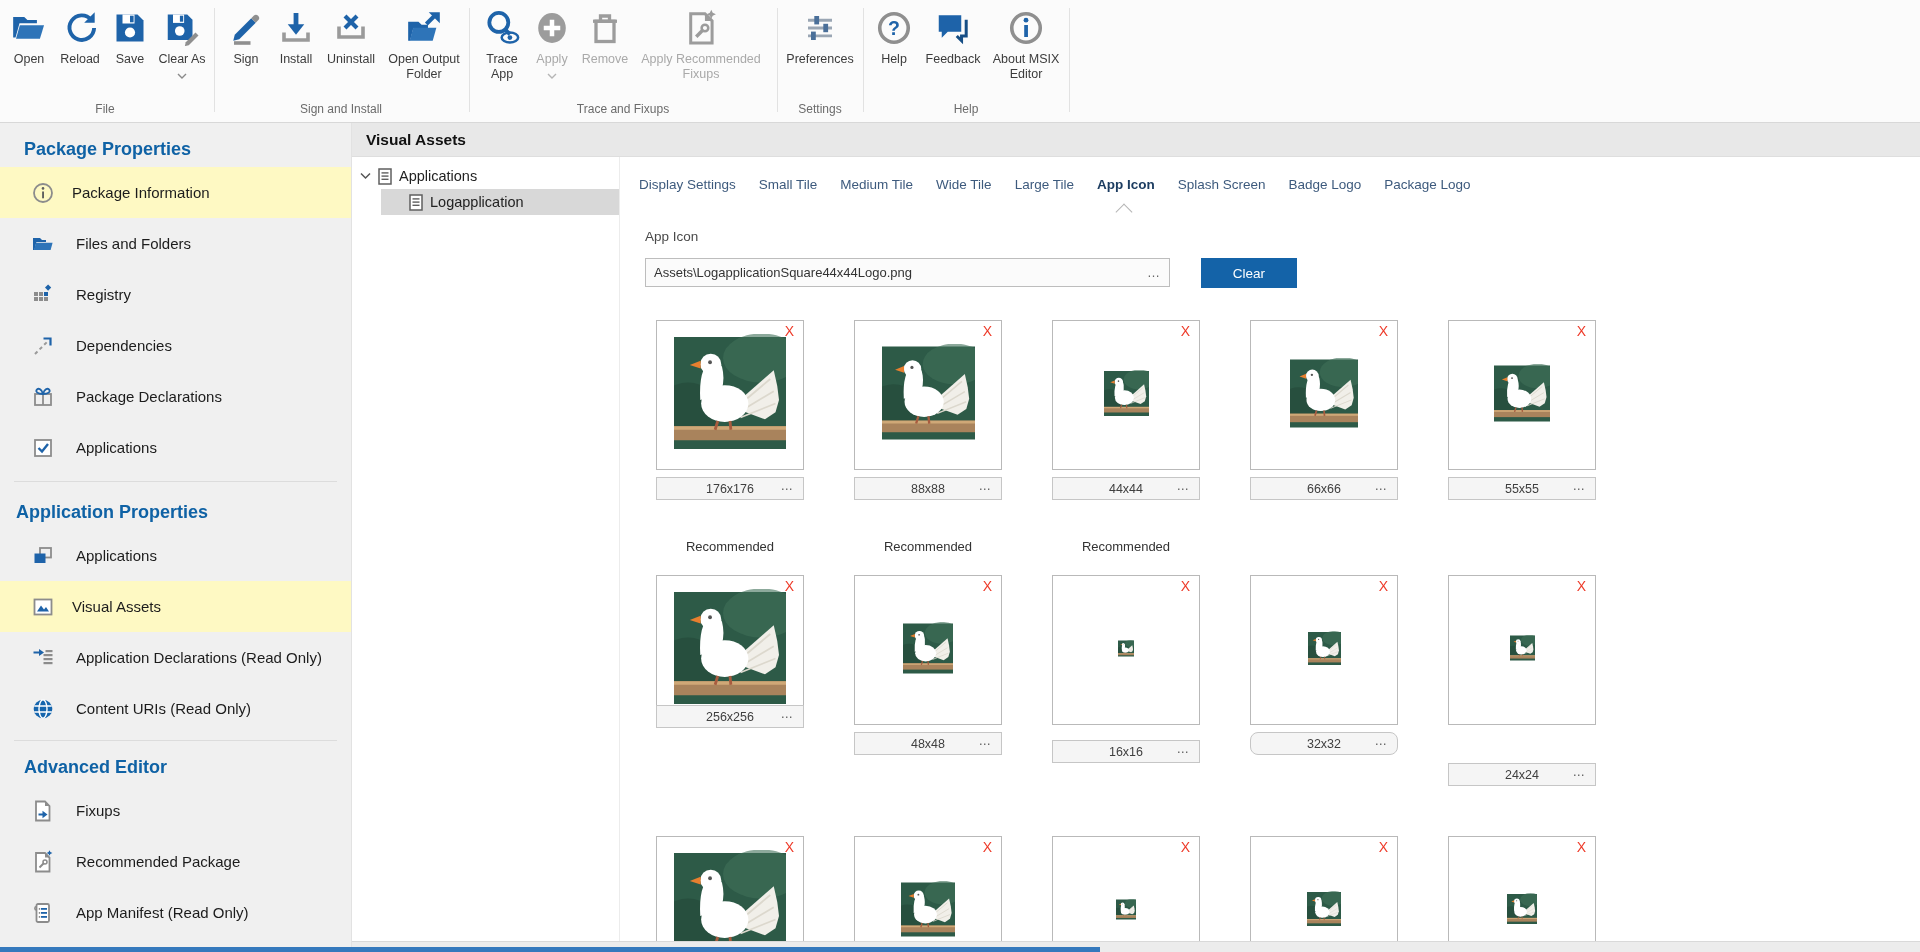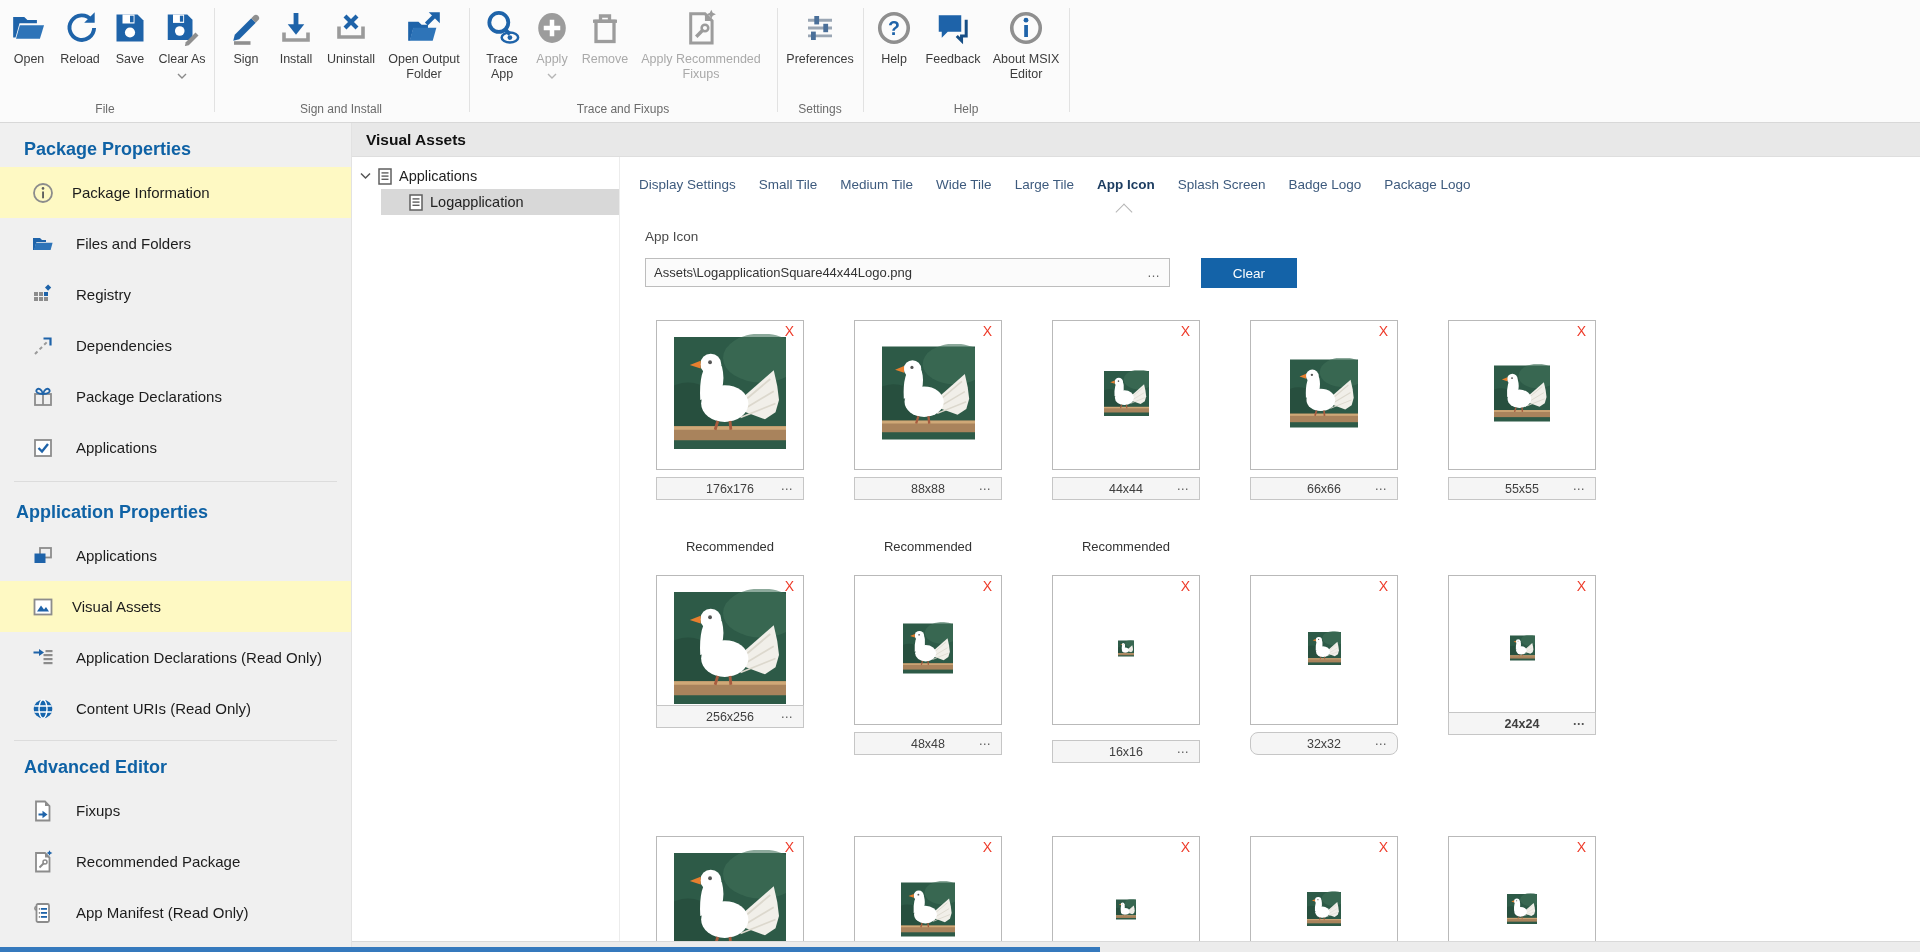--- a/index.html
+++ b/index.html
@@ -707,21 +707,21 @@
               <path d="M33 40L57 19l2 9 1 8-2 7-6 4z" fill="#f1efe9"></path>
               <path d="M36 40L55 24M37 43L57 31M38 46L58 38" stroke="#dcd8cd" stroke-width="1" fill="none"></path>
               <ellipse cx="29" cy="38" rx="13.5" ry="10.5" fill="#ffffff"></ellipse>
               <path d="M15 36Q14 18 21 13.5Q27 11.5 28 20Q29 27 26 33z" fill="#ffffff"></path>
               <circle cx="21" cy="15.5" r="6" fill="#ffffff"></circle>
               <path d="M15.2 13.5L9 16l6.2 2z" fill="#e77f2f"></path>
               <circle cx="20.6" cy="14.4" r="1.1" fill="#555"></circle>
               <path d="M25 48l-1.5 5M32 48l.5 5" stroke="#a85c3f" stroke-width="1.6" fill="none"></path>
             </svg></div>
         </div>
-        <div class="slbl" style="left: 828px; top: 507px; font-weight: bold;">
+        <div class="slbl" style="left: 828px; top: 558px;">
           <span>24x24</span>
           <span class="dots">…</span>
         </div>
         <div class="tile" style="left: 36px; top: 631px;">
           <span class="tx">X</span>
           <div class="dv"><svg width="112" height="118" viewBox="0 0 64 64">
               <rect width="64" height="64" fill="#2d5a47"></rect>
               <ellipse cx="50" cy="12" rx="22" ry="14" fill="#3f7058" opacity="0.6"></ellipse>
               <ellipse cx="8" cy="42" rx="18" ry="16" fill="#234739" opacity="0.6"></ellipse>
               <rect y="51" width="64" height="8" fill="#a9835c"></rect>

